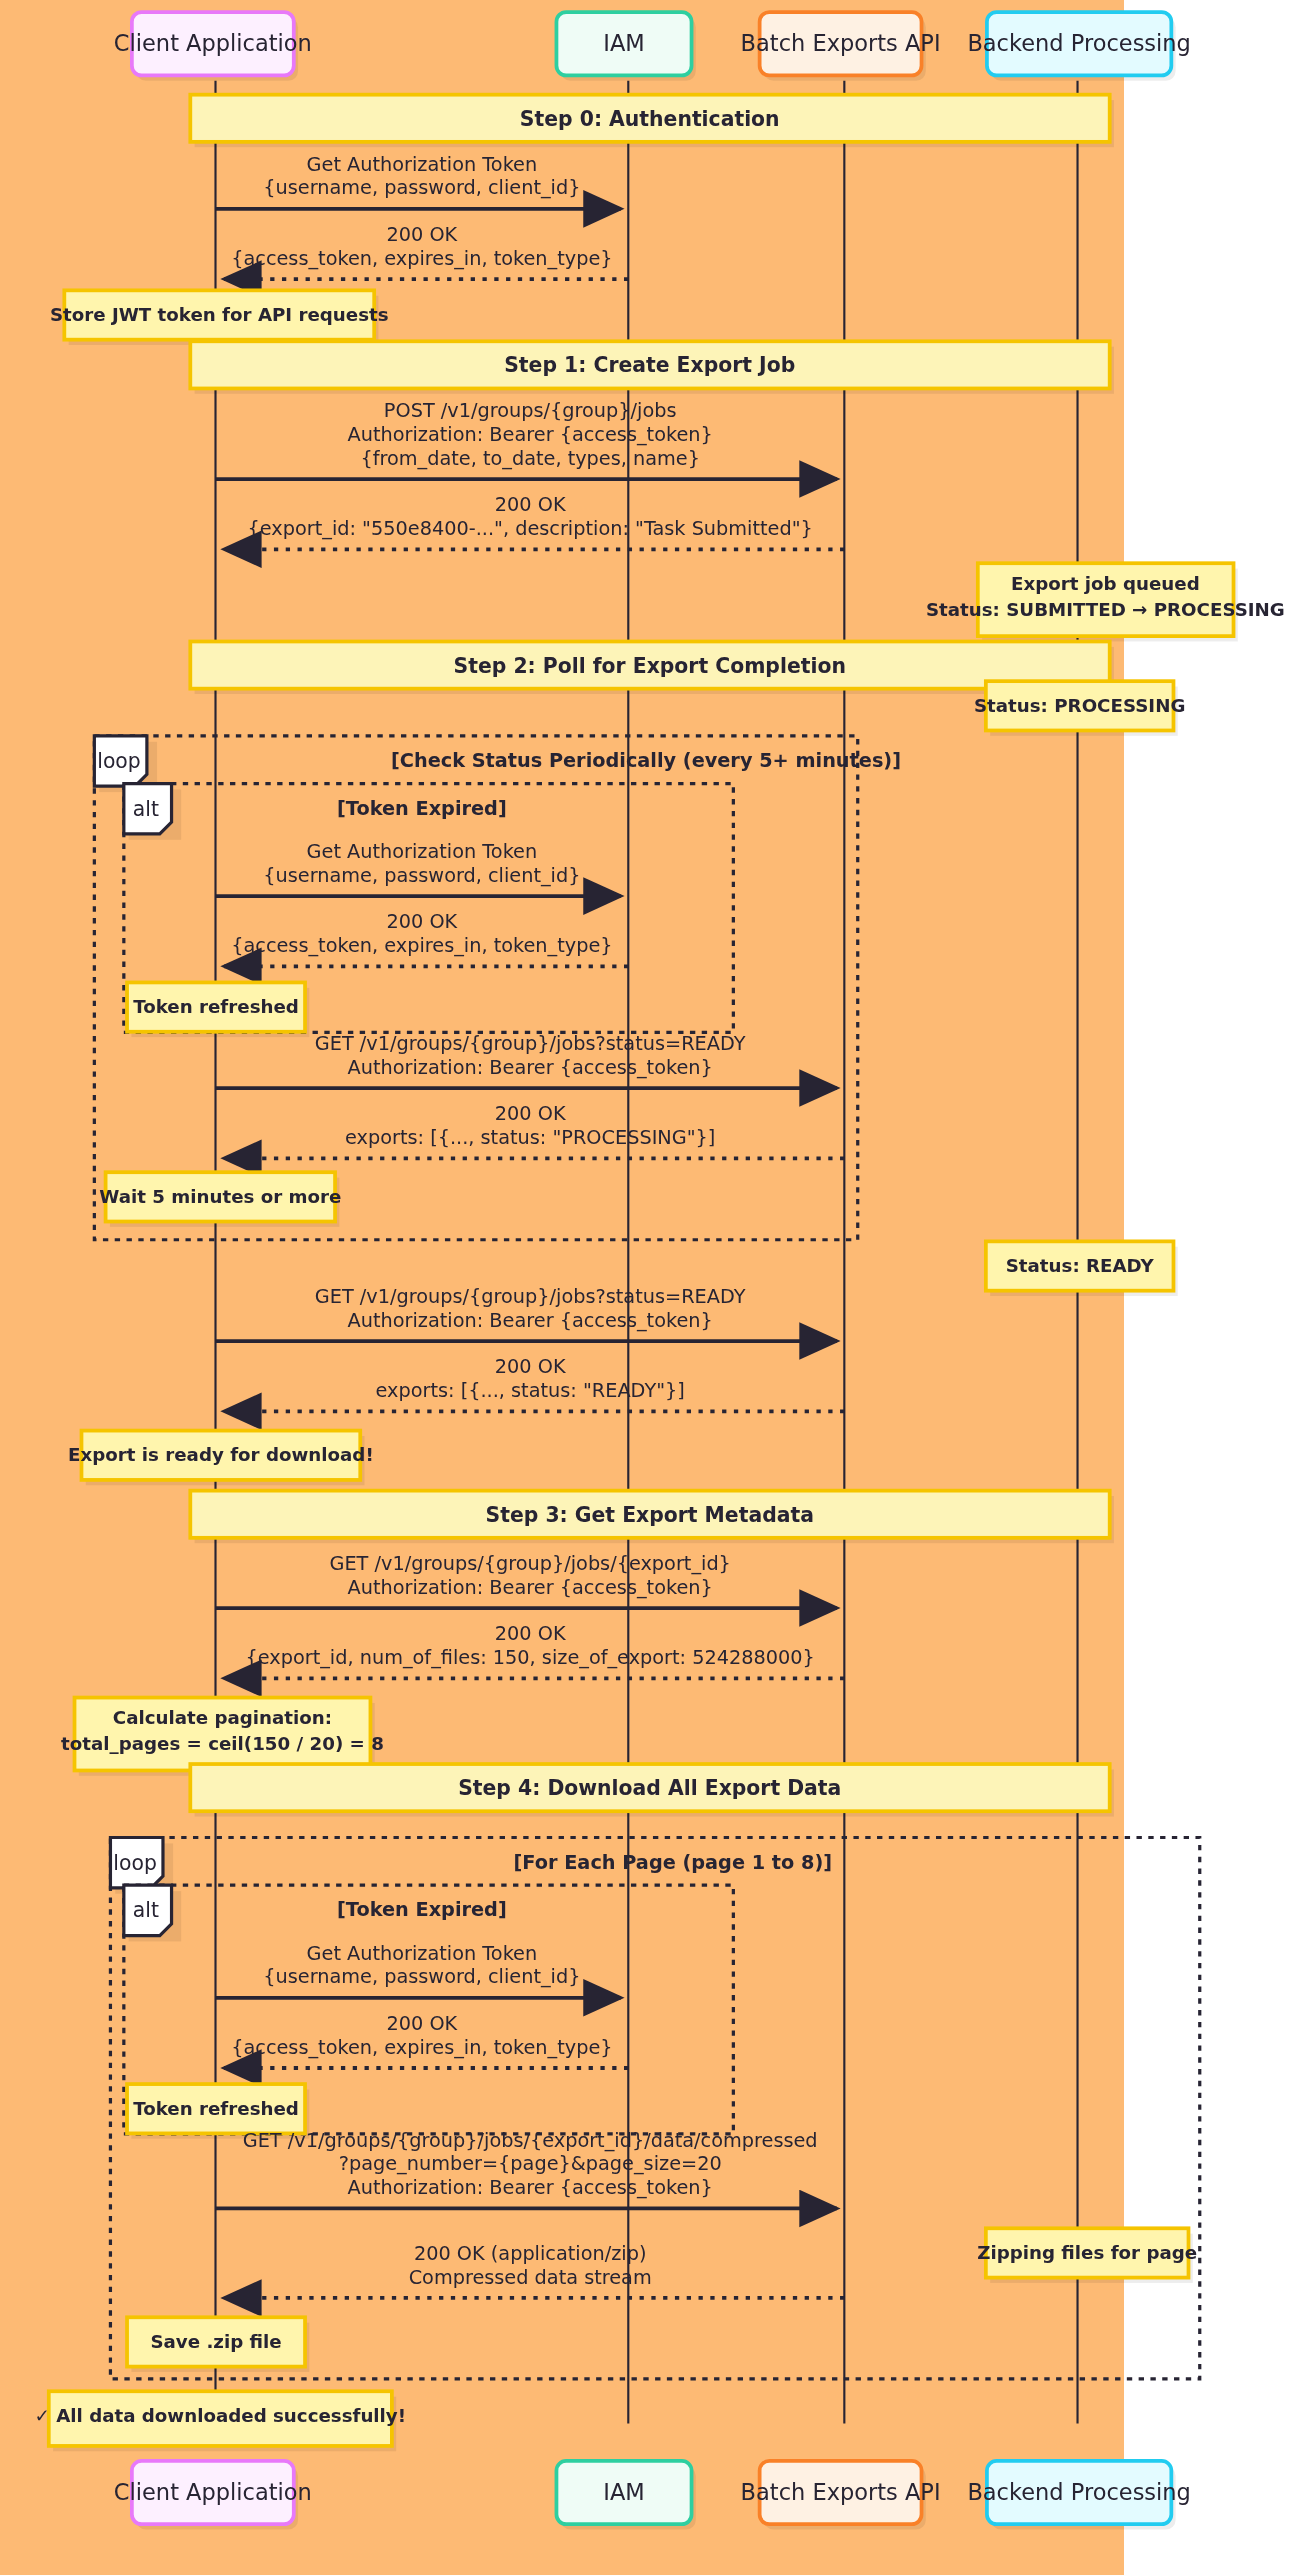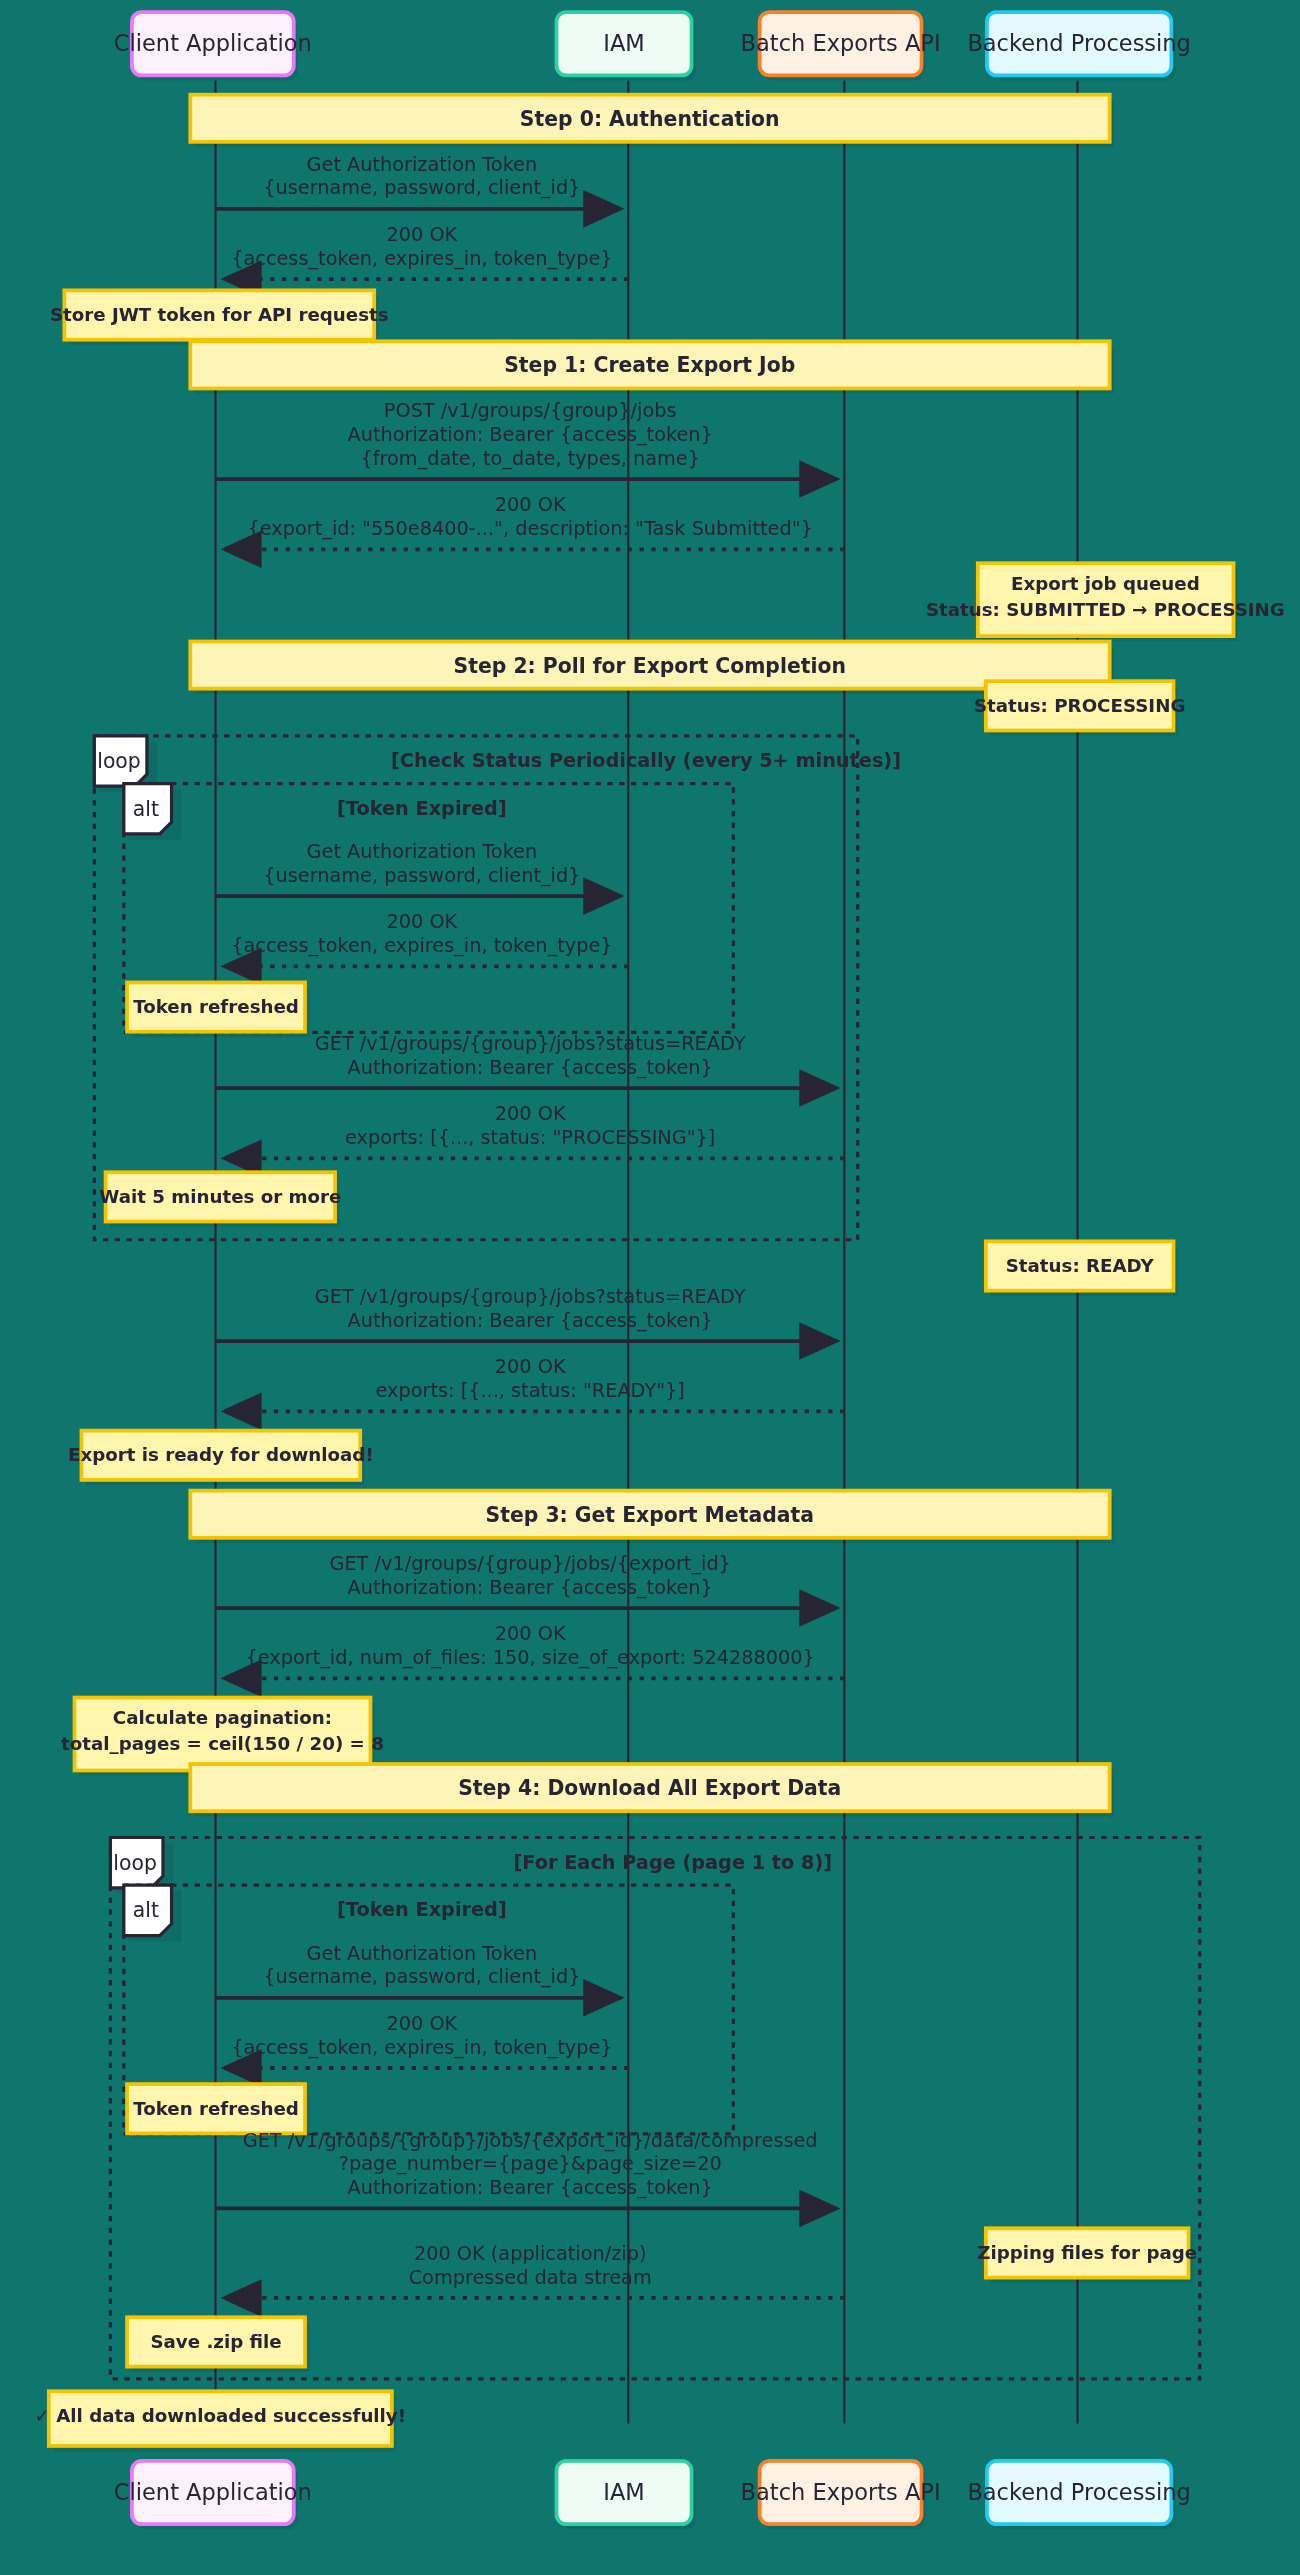--- a/index.html
+++ b/index.html
@@ -1,17 +1,17 @@
 <!DOCTYPE html>
 <html style="font-size:8.6px"><head>
 <meta charset="utf-8">
 <style>
   html,body{margin:0;padding:0;background:#ffffff;}
   body{font-family:"DejaVu Sans","Liberation Sans",sans-serif;}
-  #stage{position:relative;width:1300px;height:2576px;background:#0f766e;}
+  #stage{position:relative;width:1124px;height:2576px;background:#fdba74;}
   svg{display:block;}
   text{font-family:"DejaVu Sans","Liberation Sans",sans-serif;fill:#272433;}
   .actor-label{font-size:42px;text-anchor:middle;dominant-baseline:middle;}
   .msg-text{font-size:36px;text-anchor:middle;fill:#272433;}
   .note-text{font-size:34px;font-weight:bold;text-anchor:middle;fill:#272433;}
   .banner-text{font-size:38px;font-weight:bold;text-anchor:middle;fill:#272433;}
   .frame-label{font-size:38px;text-anchor:middle;fill:#272433;}
   .frame-cond{font-size:36px;font-weight:bold;text-anchor:middle;fill:#272433;}
   .lifeline{stroke:#272433;stroke-width:4;}
   .arrow-solid{stroke:#272433;stroke-width:7;fill:none;}

